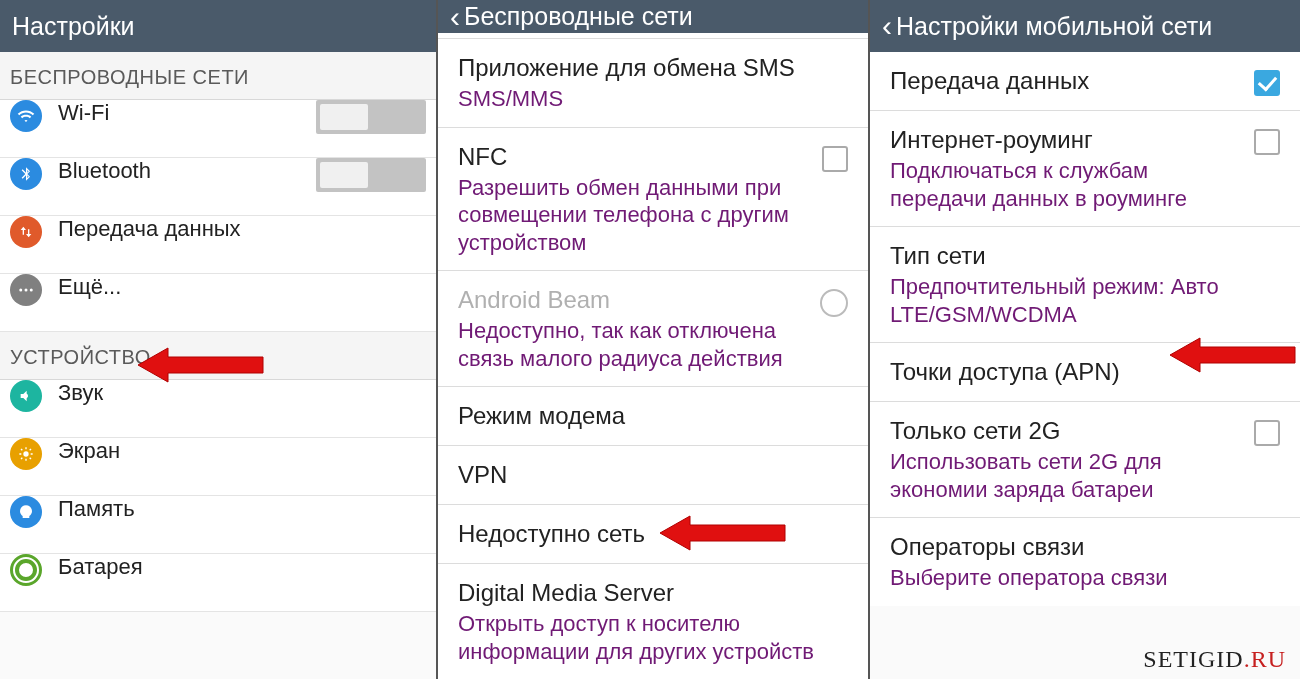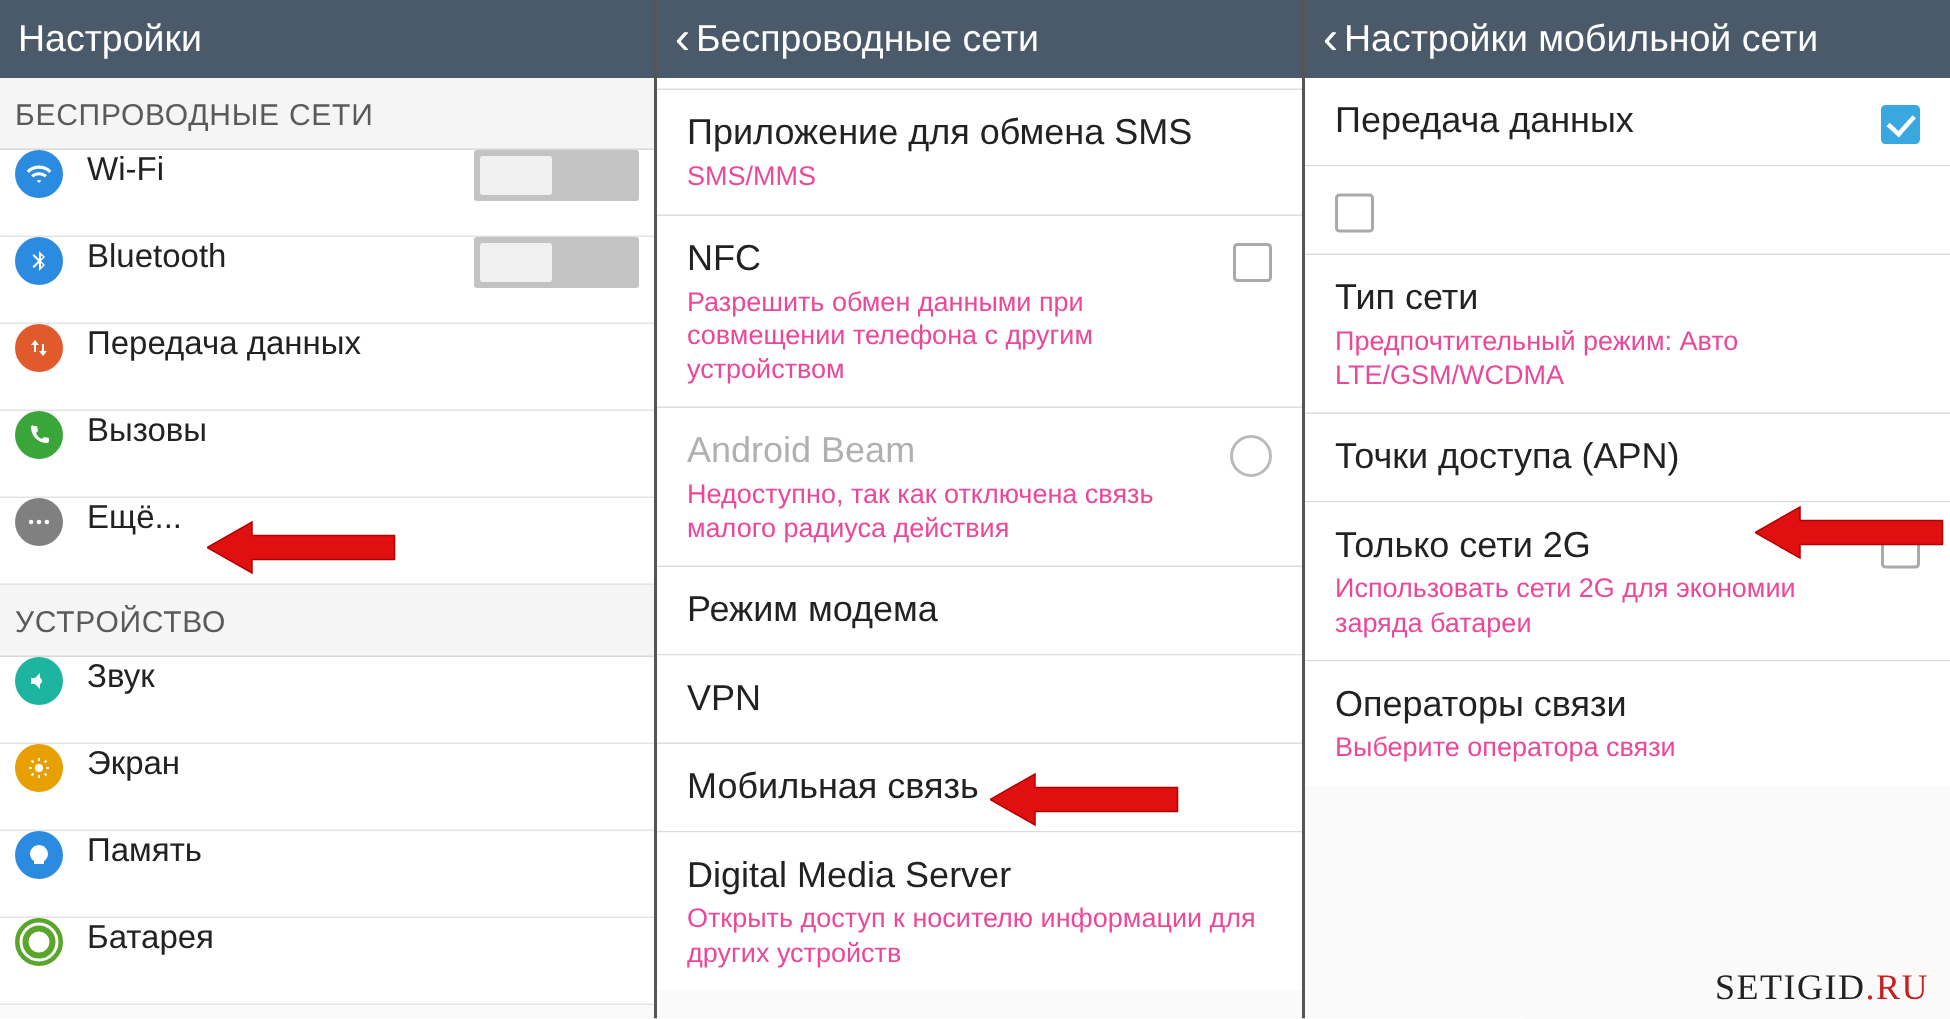--- a/index.html
+++ b/index.html
@@ -111,22 +111,22 @@
     display: flex;
     align-items: flex-start;
   }
   .item .txt { flex: 1 1 auto; padding-right: 10px; }
   .item .title {
     font-size: 24px;
     color: #222;
     line-height: 1.25;
   }
   .item .sub {
-    font-size: 18px;
-    color: #ec4899;
+    font-size: 22px;
+    color: #701a75;
     line-height: 1.25;
     margin-top: 2px;
   }
   .item.disabled .title { color: #b0b0b0; }
   .item .ctrl {
     flex: 0 0 auto;
     display: flex;
     align-items: center;
     padding-top: 4px;
   }
@@ -223,28 +223,20 @@
 
     <div class="row1">
       <div class="icn" style="background:#e05a2b">
         <svg width="16" height="16" viewBox="0 0 24 24" fill="#fff">
             <path d="M8 4l-4 5h3v7h2V9h3L8 4zm8 16l4-5h-3V8h-2v7h-3l4 5z"></path>
           </svg>
       </div>
       <span class="lbl">Передача данных</span>
     </div>
 
-    <div class="row1">
-      <div class="icn" style="background:#3aa63a">
-        <svg width="16" height="16" viewBox="0 0 24 24" fill="#fff">
-            <path d="M6 2c-1 0-2 1-2 2 0 9 7 16 16 16 1 0 2-1 2-2v-3l-5-1-2 2c-3-1-5-3-6-6l2-2-1-5H6z"></path>
-          </svg>
-      </div>
-      <span class="lbl">Вызовы</span>
-    </div>
 
     <div class="row1">
       <div class="icn" style="background:#808080">
         <svg width="18" height="18" viewBox="0 0 24 24" fill="#fff">
             <circle cx="5" cy="12" r="2"></circle>
             <circle cx="12" cy="12" r="2"></circle>
             <circle cx="19" cy="12" r="2"></circle>
           </svg>
       </div>
       <span class="lbl">Ещё...</span>
@@ -331,21 +323,21 @@
     </div>
 
     <div class="item">
       <div class="txt">
           <div class="title">VPN</div>
         </div>
     </div>
 
     <div class="item">
       <div class="txt">
-          <div class="title">Мобильная связь</div>
+          <div class="title">Недоступно сеть</div>
         </div>
     </div>
 
     <div class="item" style="border-bottom:none">
       <div class="txt">
         <div class="title">Digital Media Server</div>
         <div class="sub">Открыть доступ к носителю информации для других устройств</div>
       </div>
     </div>
   </div>
@@ -359,20 +351,24 @@
     <div class="item">
       <div class="txt">
         <div class="title">Передача данных</div>
       </div>
       <div class="ctrl">
           <div class="checkbox checked"></div>
         </div>
     </div>
 
     <div class="item">
+      <div class="txt">
+        <div class="title">Интернет-роуминг</div>
+        <div class="sub">Подключаться к службам передачи данных в роуминге</div>
+      </div>
       <div class="ctrl">
           <div class="checkbox"></div>
         </div>
     </div>
 
     <div class="item">
       <div class="txt">
         <div class="title">Тип сети</div>
         <div class="sub">Предпочтительный режим: Авто LTE/GSM/WCDMA</div>
       </div>

